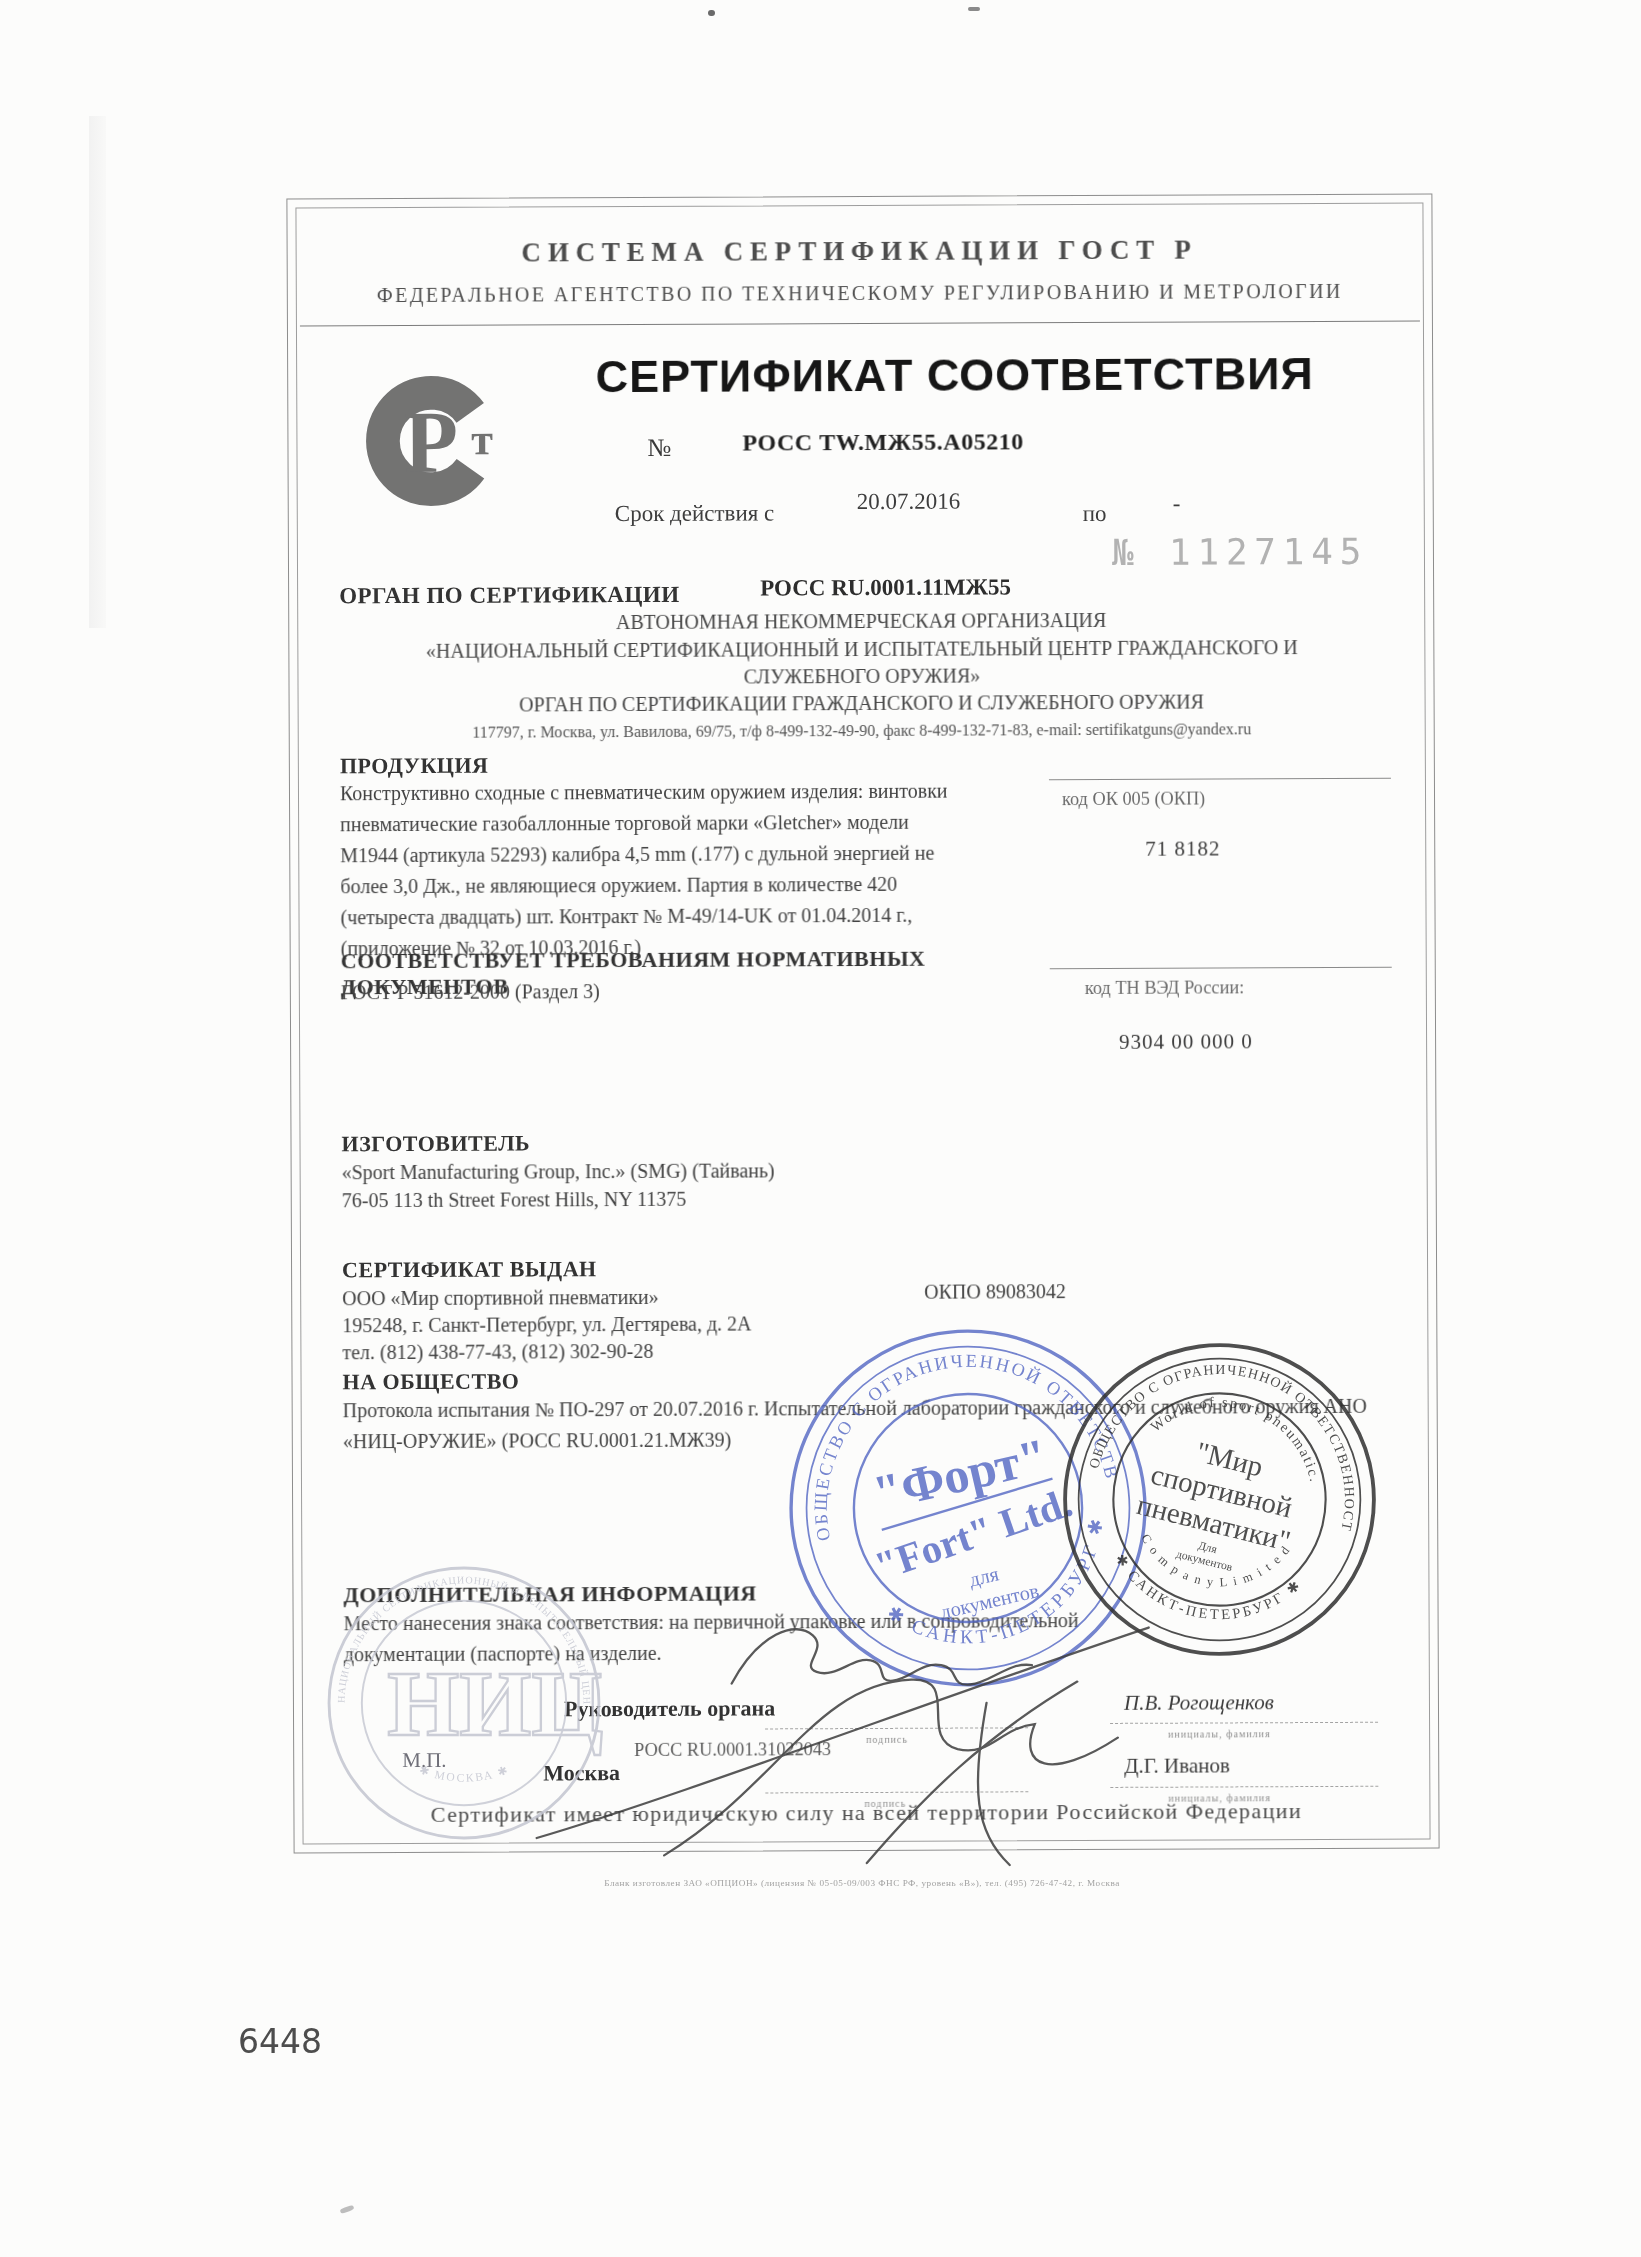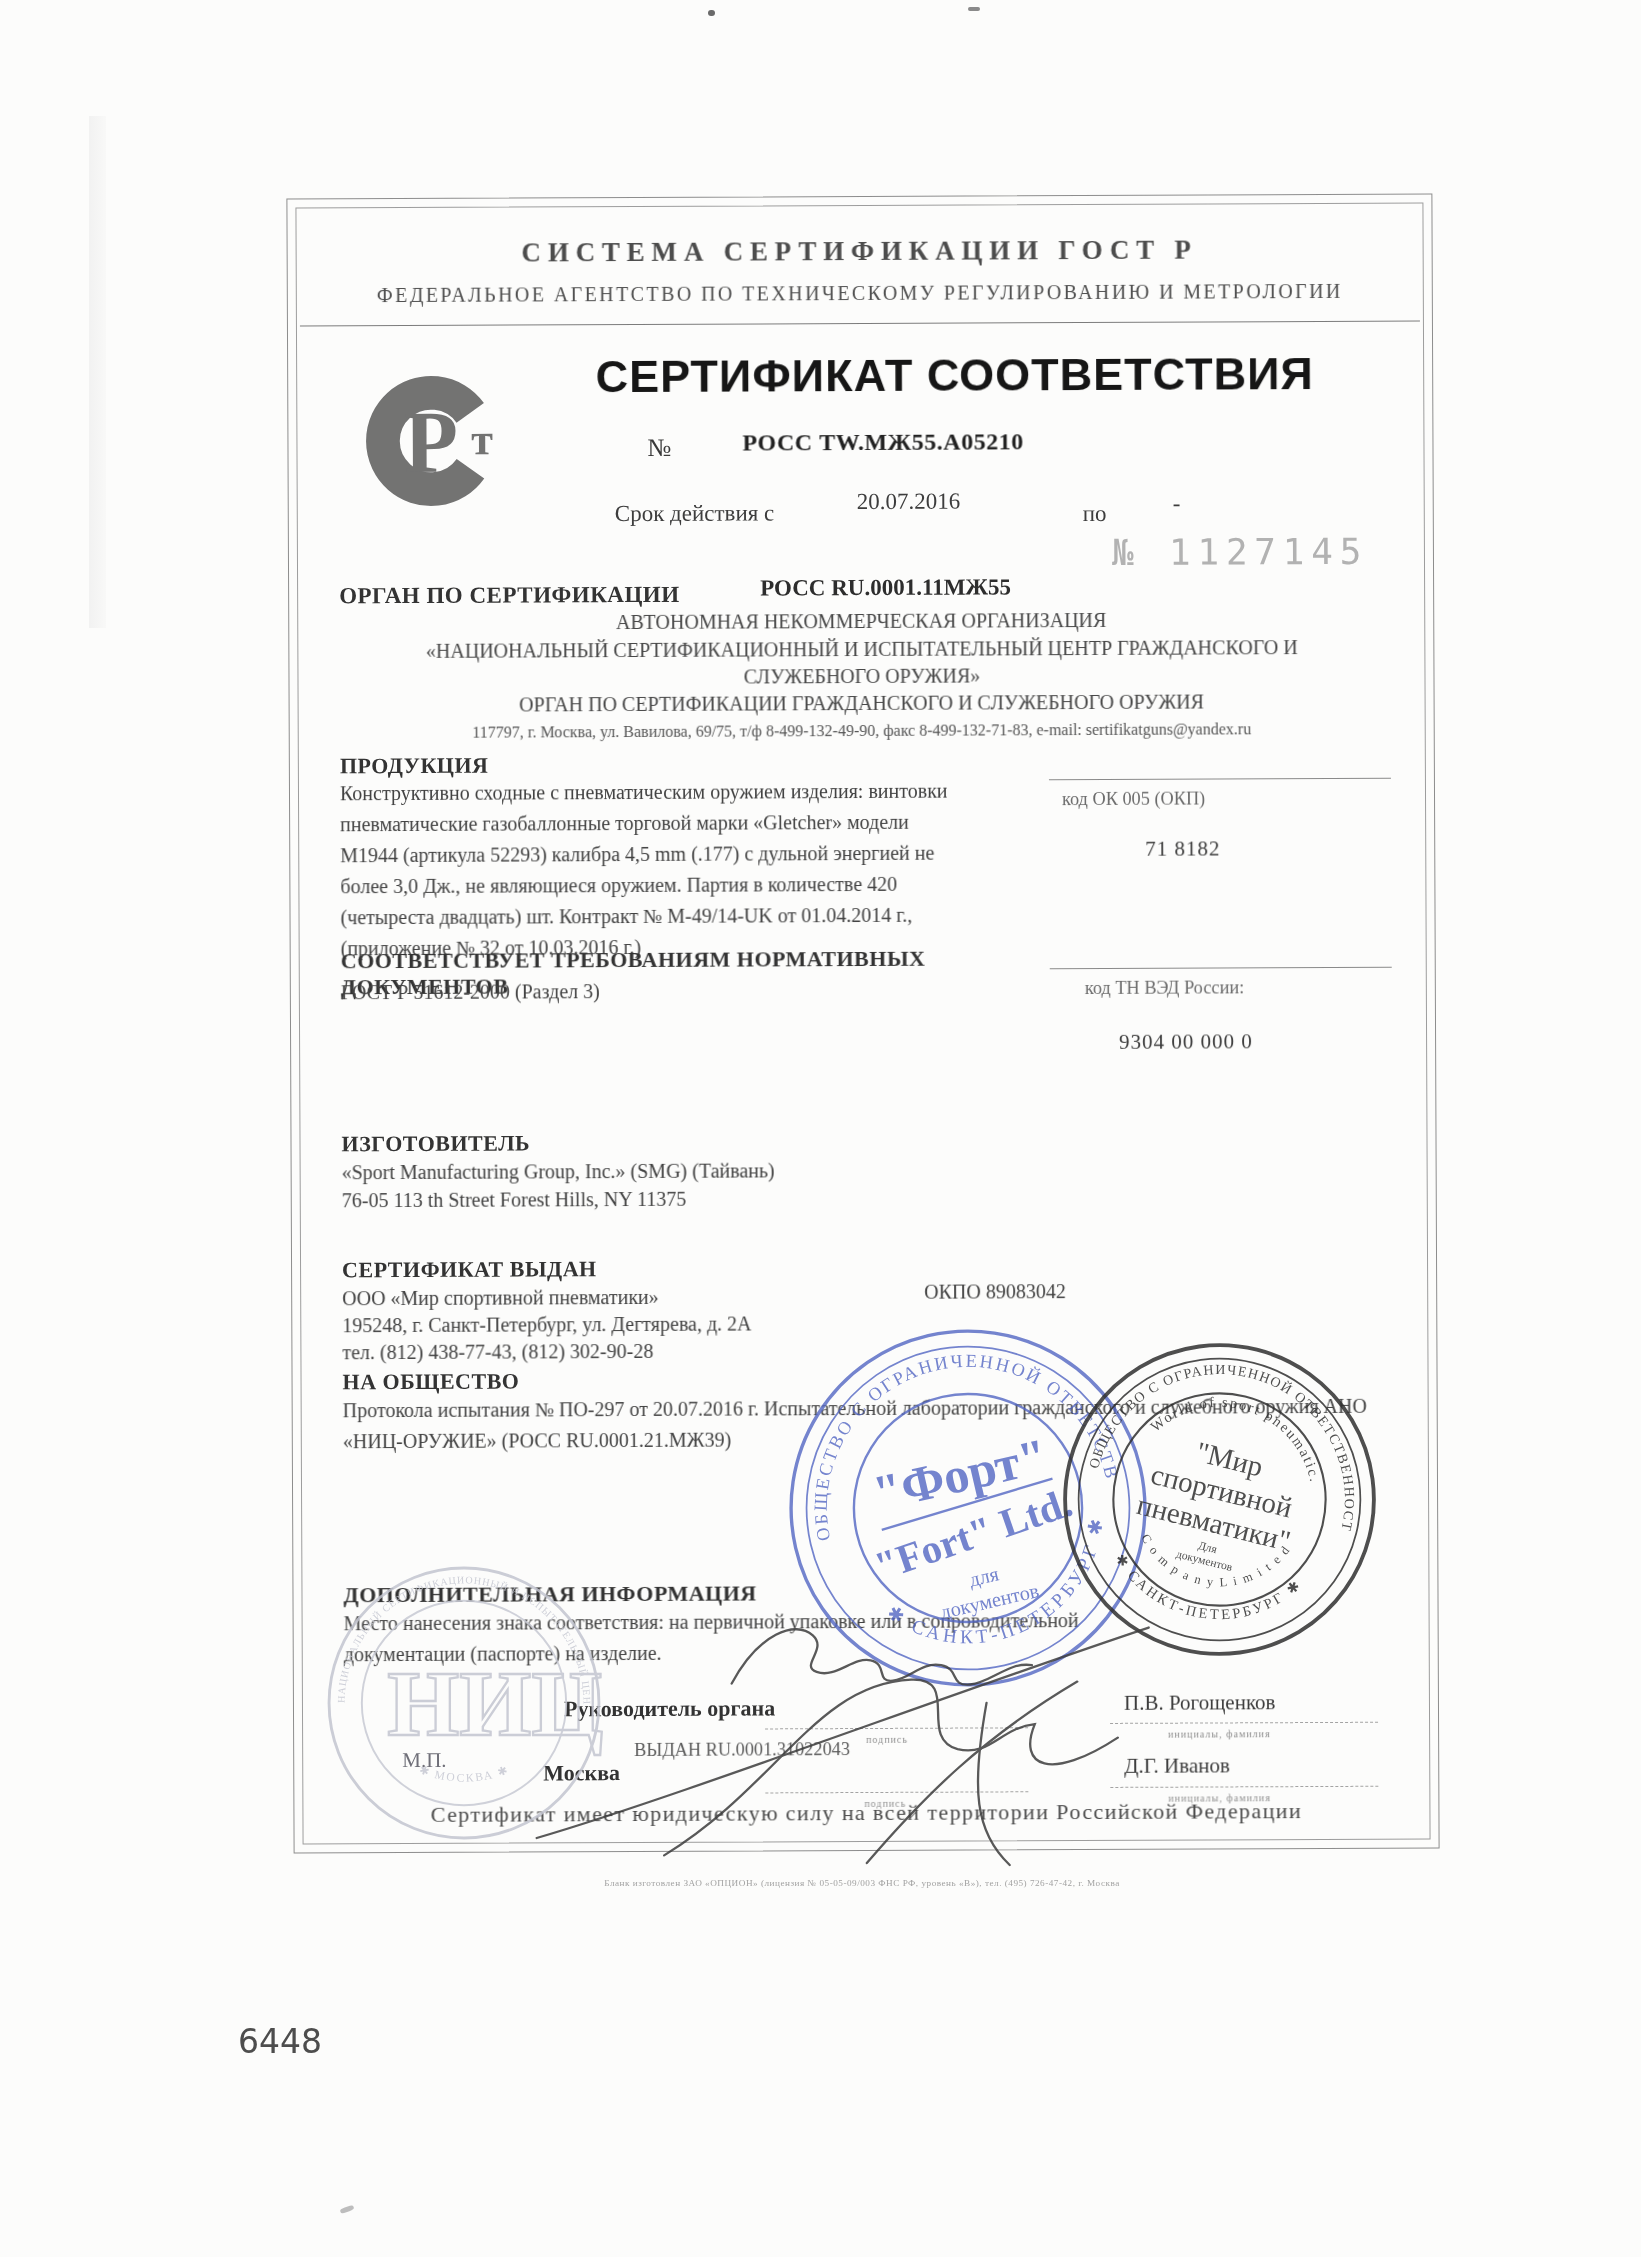--- a/index.html
+++ b/index.html
@@ -97,26 +97,26 @@
   <div class="abs sec-h" style="left:50px;top:1170px;">НА ОБЩЕСТВО</div>
   <div class="abs body-t blurry" style="left:50px;top:1196px;width:1043px;">Протокола испытания № ПО-297 от 20.07.2016 г. Испытательной лаборатории гражданского и служебного оружия АНО «НИЦ-ОРУЖИЕ» (РОСС RU.0001.21.МЖ39)</div>
 
   <div class="abs sec-h blurry" style="left:50px;top:1383px;">ДОПОЛНИТЕЛЬНАЯ ИНФОРМАЦИЯ</div>
   <div class="abs body-t blurry" style="left:50px;top:1409px;width:782px;">Место нанесения знака соответствия: на первичной упаковке или в сопроводительной документации (паспорте) на изделие.</div>
 
   <div class="abs" style="left:108px;top:1527px;font-size:21px;color:#6f6f78;margin-top:22px;">М.П.</div>
   <div class="abs" style="left:270px;top:1498px;font-size:22px;font-weight:700;color:#333;">Руководитель органа</div>
   <div class="abs dash" style="left:471px;top:1531px;width:263px;"></div>
   <div class="abs cap" style="left:572px;top:1537px;">подпись</div>
-  <div class="abs" style="left:340px;top:1542px;font-size:18.3px;color:#5c5c5c;filter:blur(0.5px);">ВЫДАН RU.0001.31022043</div>
+  <div class="abs" style="left:340px;top:1542px;font-size:18.3px;color:#5c5c5c;filter:blur(0.5px);">РОСС RU.0001.31022043</div>
   <div class="abs" style="left:249px;top:1562px;font-size:22px;font-weight:700;color:#333;">Москва</div>
   <div class="abs dash" style="left:471px;top:1595px;width:263px;"></div>
   <div class="abs cap" style="left:570px;top:1601px;">подпись</div>
 
-  <div class="abs sig-name blurry" style="left:830px;top:1495px;">П.В. Рогощенков</div>
+  <div class="abs sig-name blurry" style="left:830px;top:1495px;font-style:italic;">П.В. Рогощенков</div>
   <div class="abs dash" style="left:816px;top:1527px;width:268px;"></div>
   <div class="abs cap" style="left:874px;top:1533px;">инициалы, фамилия</div>
   <div class="abs sig-name blurry" style="left:830px;top:1558px;">Д.Г. Иванов</div>
   <div class="abs dash" style="left:816px;top:1591px;width:268px;"></div>
   <div class="abs cap" style="left:874px;top:1597px;">инициалы, фамилия</div>
 
   <div class="abs legal blurry" style="top:1603px;">Сертификат имеет юридическую силу на всей территории Российской Федерации</div>
 </div>
 
 <svg class="abs" style="left:317px;top:1556px;opacity:.85;" width="294" height="294" viewBox="0 0 305 305">

